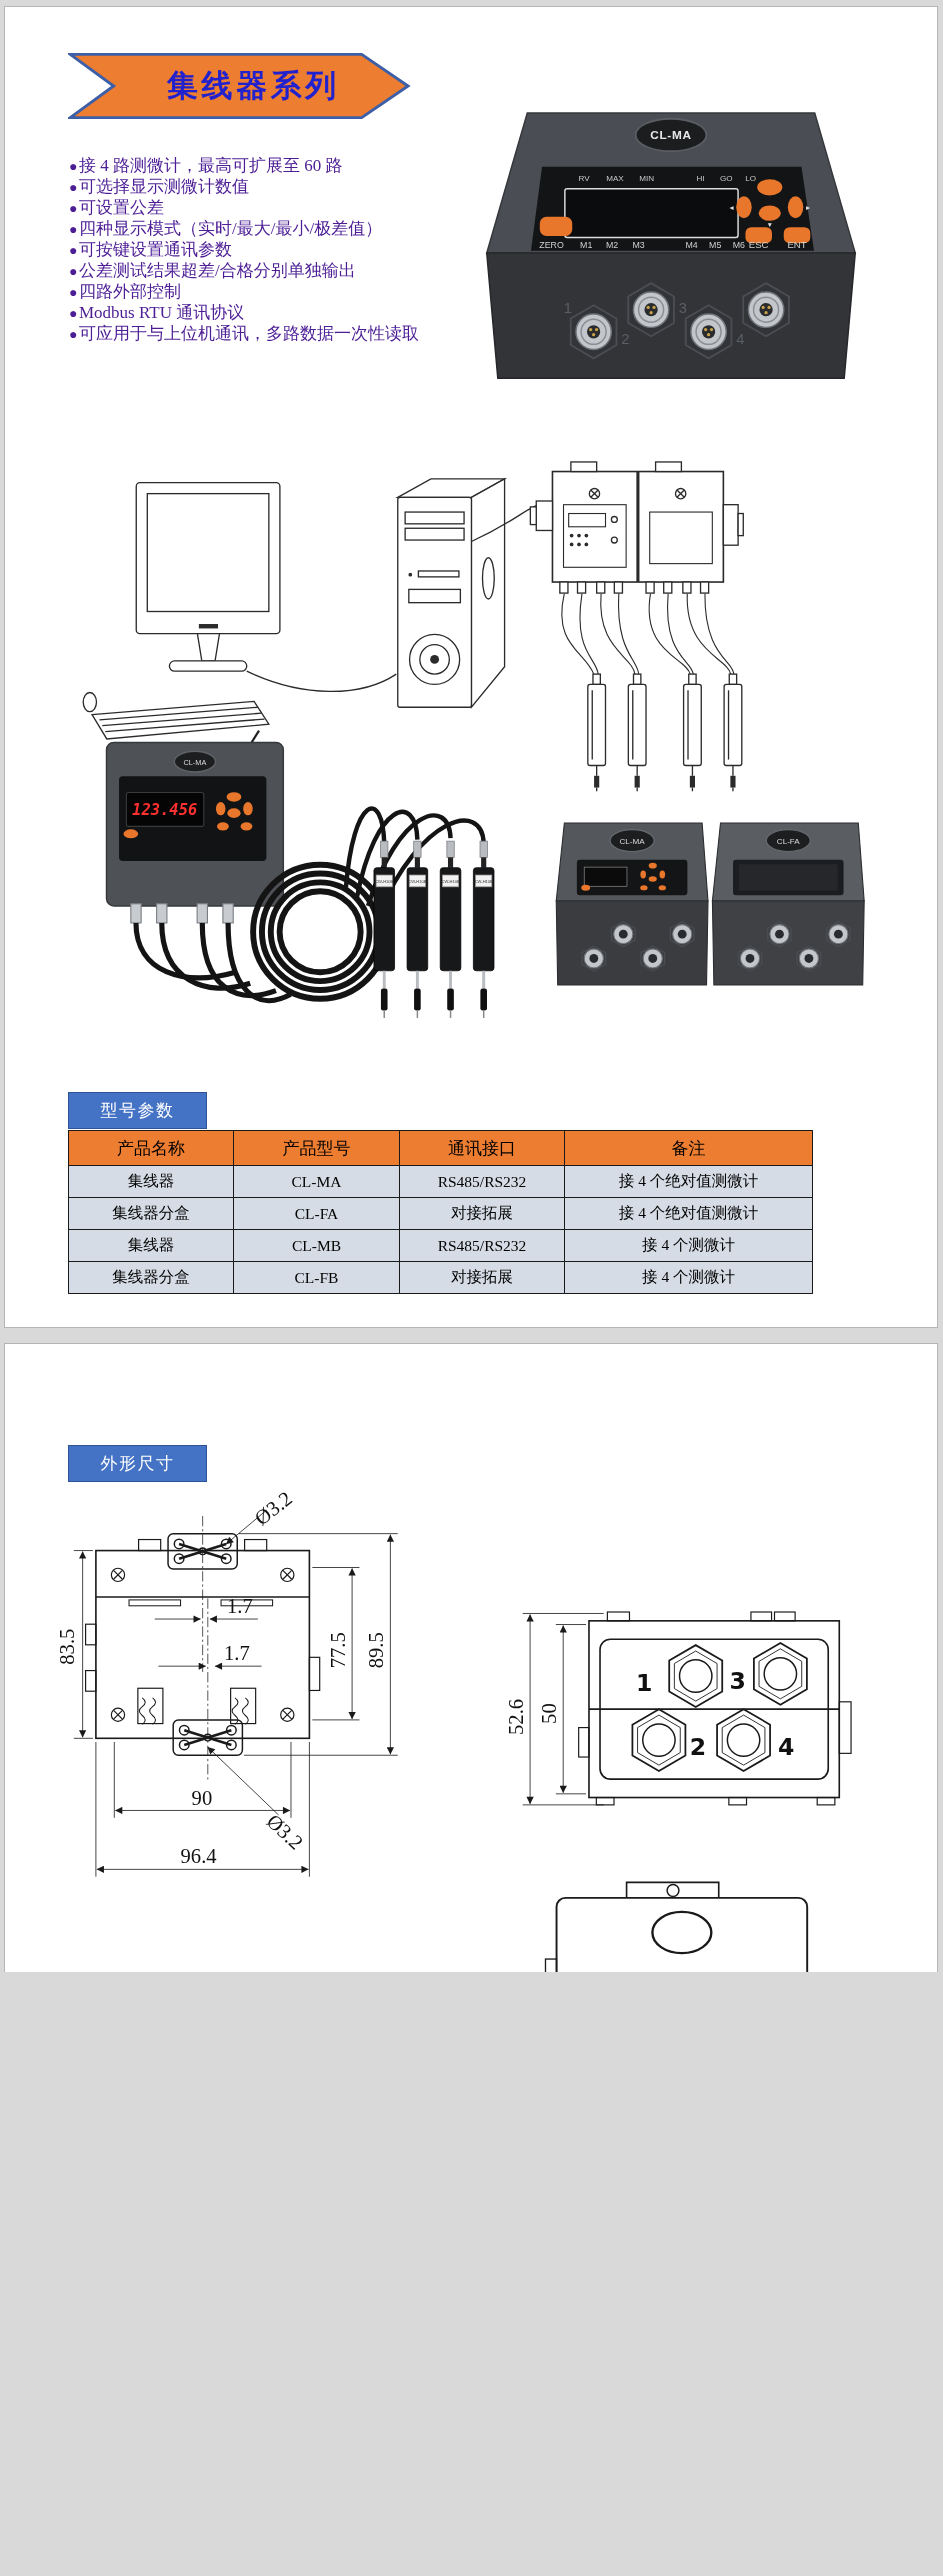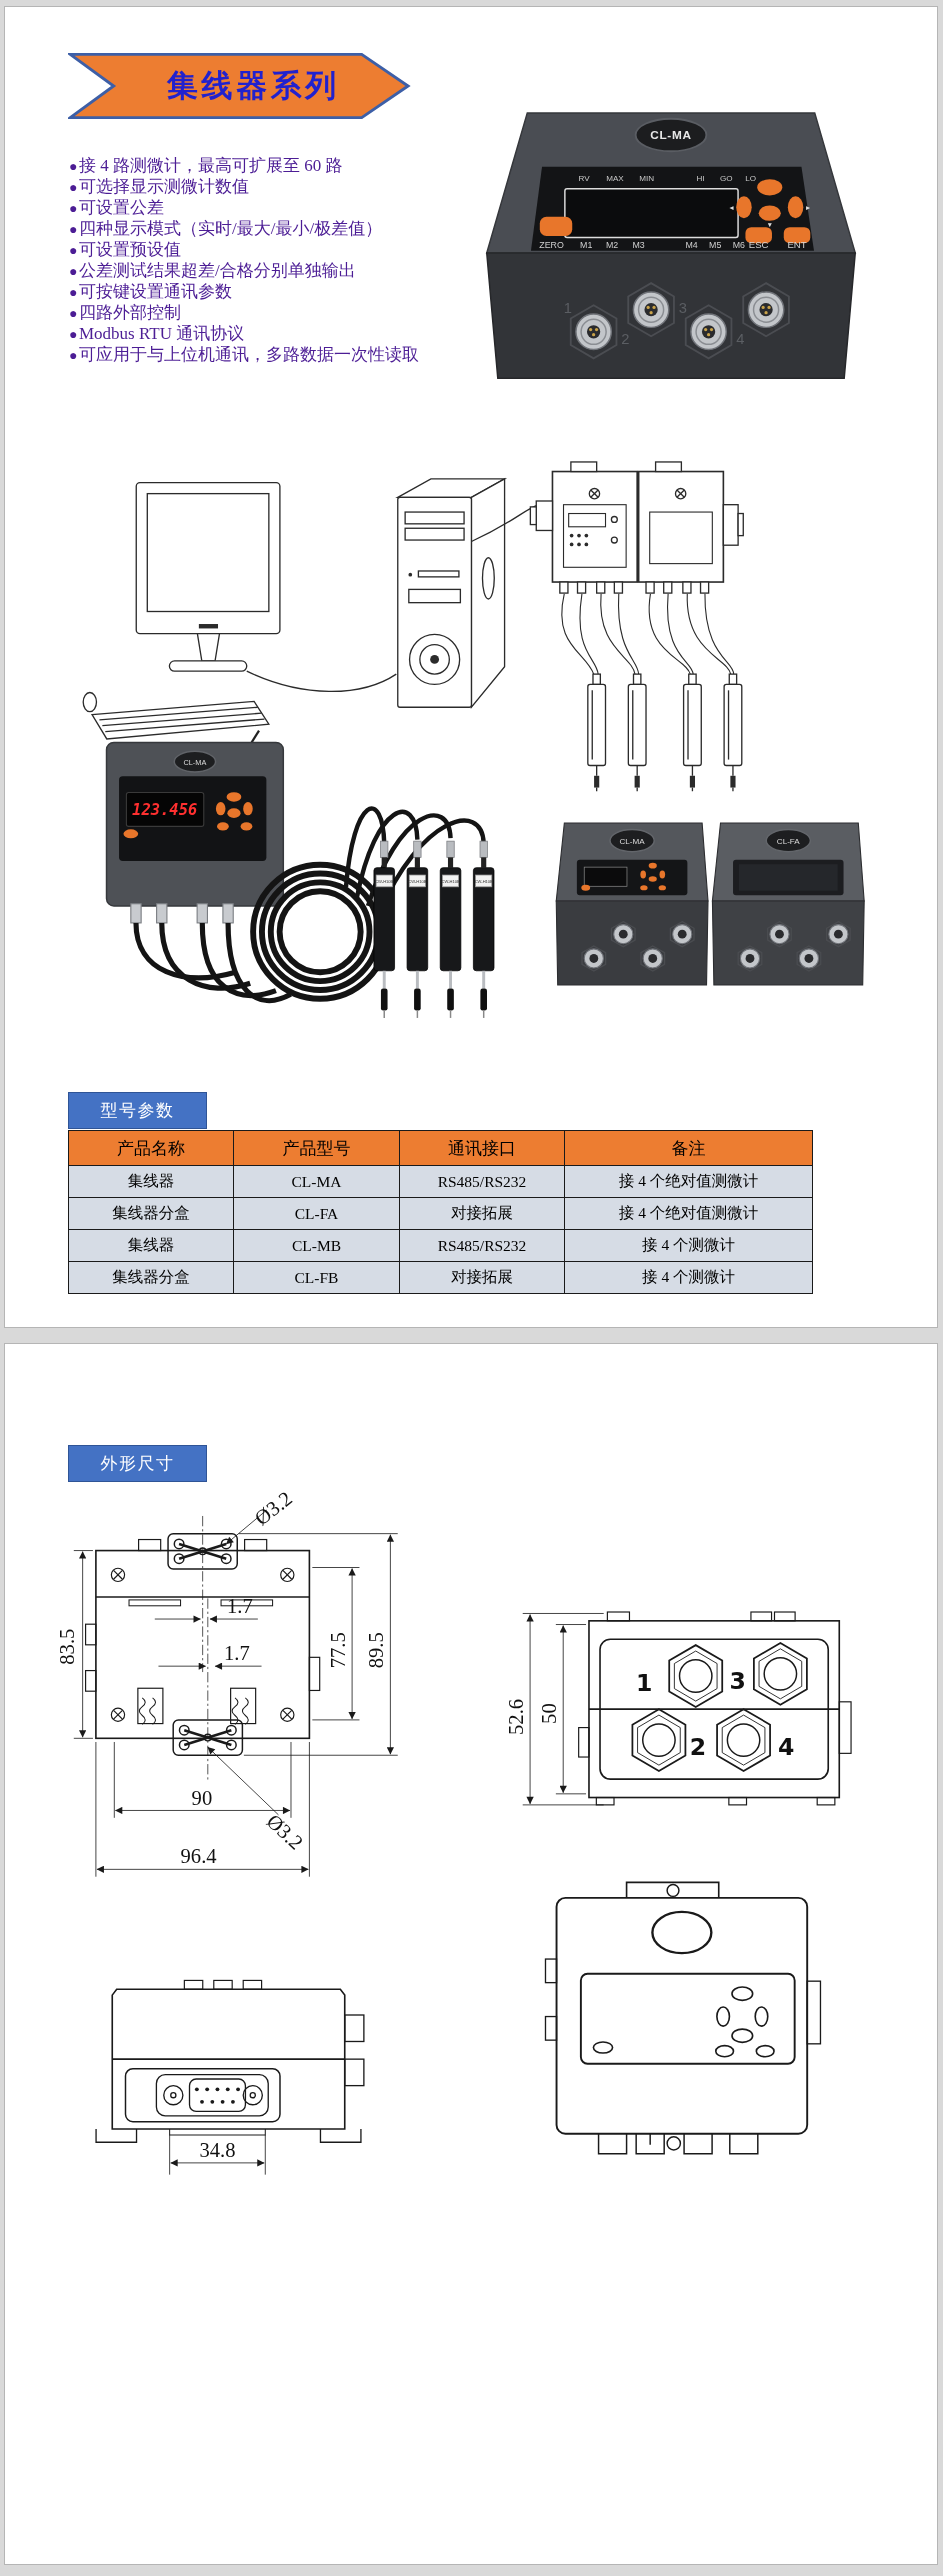--- a/index.html
+++ b/index.html
@@ -1,16 +1,16 @@
 <!DOCTYPE html>
 <html style="font-size:11.8px"><head>
 <meta charset="utf-8">
 <style>
   html,body{margin:0;padding:0;background:#d9d9d9;}
-  #canvas{position:relative;width:943px;height:2576px;background:#d9d9d9;
+  #canvas{position:relative;width:943px;height:1972px;background:#d9d9d9;
           font-family:"Liberation Sans",sans-serif;overflow:hidden;}
   .page{position:absolute;left:4.4px;width:934px;background:#ffffff;
         border:0.7px solid #b5b5b5;box-sizing:border-box;}
   #page1{top:5.9px;height:1322px;}
   #page2{top:1343px;height:1222px;}
   .abs{position:absolute;}
   
   #banner{left:68px;top:52px;width:343px;height:68px;}
   
   #features{left:69px;top:156px;width:427px;font-family:"Liberation Serif",serif;
@@ -46,23 +46,22 @@
   <svg class="abs" id="banner" viewBox="0 0 466 92">
     <polygon points="3,3 399,3 462,46 399,89 3,89 62,46" fill="#ED7D31" stroke="#3D5FA7" stroke-width="4"></polygon>
     <text x="252" y="60" text-anchor="middle" font-family="Liberation Serif, serif" font-size="42" font-weight="bold" letter-spacing="5" fill="#2121CE">集线器系列</text>
   </svg>
 
   <div class="abs" id="features">
     <div class="feat"><span class="bullet">●</span><span>接 4 路测微计，最高可扩展至 60 路</span></div>
     <div class="feat"><span class="bullet">●</span><span>可选择显示测微计数值</span></div>
     <div class="feat"><span class="bullet">●</span><span>可设置公差</span></div>
     <div class="feat"><span class="bullet">●</span><span>四种显示模式（实时/最大/最小/极差值）</span></div>
-    <div class="feat"><span class="bullet">●</span><span>可设置预设值</span></div>
+    <div class="feat"><span class="bullet">●</span><span>可按键设置通讯参数</span></div>
     <div class="feat"><span class="bullet">●</span><span>公差测试结果超差/合格分别单独输出</span></div>
-    <div class="feat"><span class="bullet">●</span><span>可按键设置通讯参数</span></div>
     <div class="feat"><span class="bullet">●</span><span>四路外部控制</span></div>
     <div class="feat"><span class="bullet">●</span><span>Modbus RTU 通讯协议</span></div>
     <div class="feat"><span class="bullet">●</span><span>可应用于与上位机通讯，多路数据一次性读取</span></div>
   </div>
 
   <svg class="abs" style="left:472px;top:87px;width:398px;height:295px" viewBox="0 0 540 400">
     <polygon points="75,35 465,35 520,225 20,225" fill="#4a4d53" stroke="#35373b" stroke-width="2"></polygon>
     <polygon points="20,225 520,225 505,395 35,395" fill="#323438" stroke="#26272a" stroke-width="2"></polygon>
     <ellipse cx="270" cy="65" rx="48" ry="22" fill="#1c1d1f" stroke="#5a5d63" stroke-width="2.5"></ellipse>
     <text x="270" y="71" text-anchor="middle" font-size="16" font-weight="bold" fill="#e8e8e8" letter-spacing="1">CL-MA</text>

